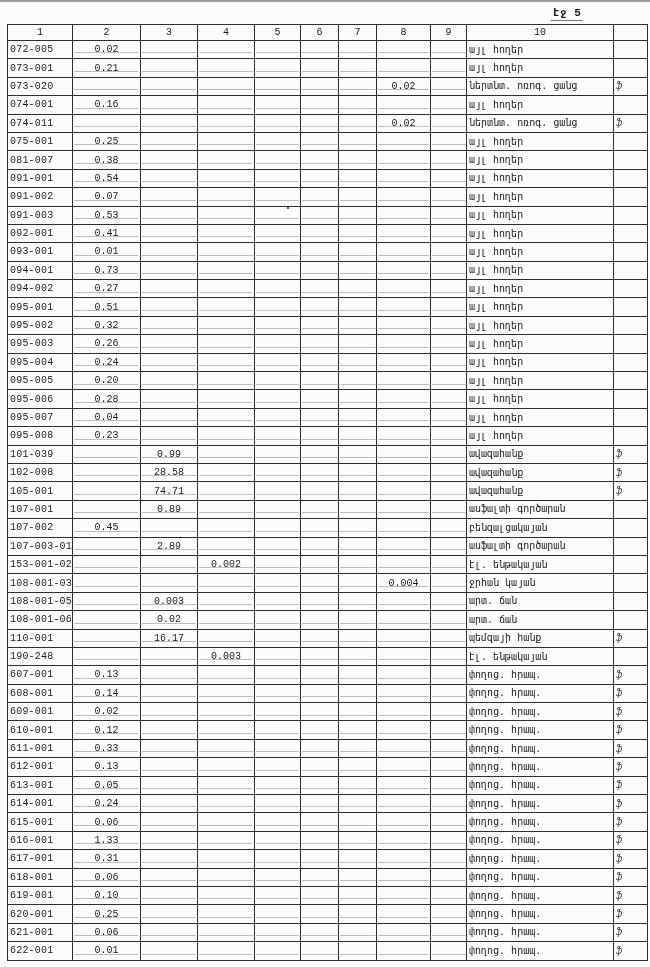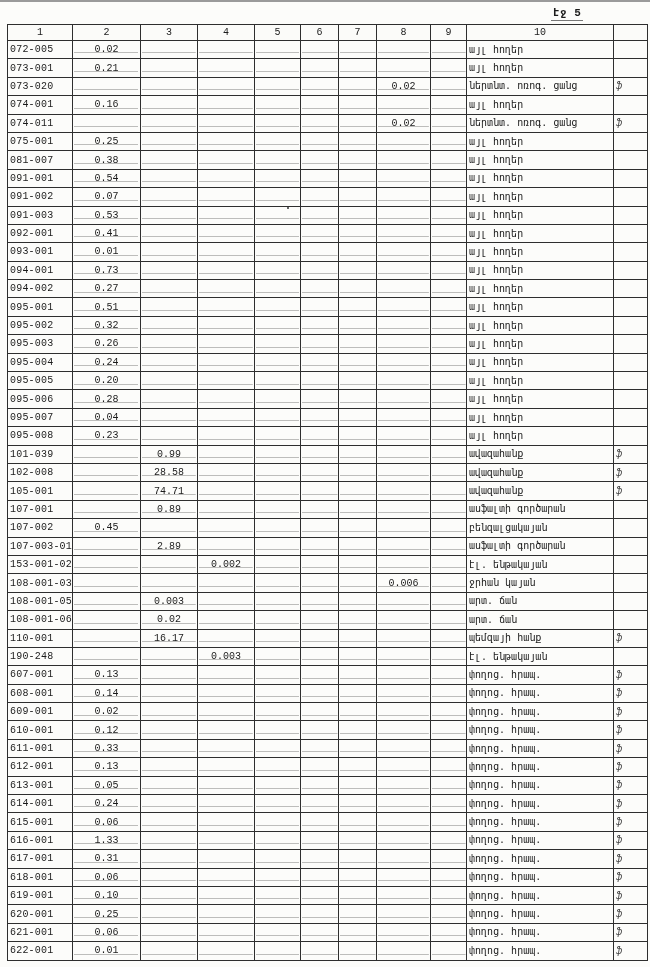--- a/index.html
+++ b/index.html
@@ -491,21 +491,21 @@
           <td class="mark-td"></td>
         </tr>
         <tr>
           <td class="code-cell">108-001-03</td>
           <td class="value-cell ruled"></td>
           <td class="value-cell ruled"></td>
           <td class="value-cell ruled"></td>
           <td class="value-cell ruled"></td>
           <td class="value-cell ruled"></td>
           <td class="value-cell ruled"></td>
-          <td class="value-cell ruled">0.006</td>
+          <td class="value-cell ruled">0.004</td>
           <td class="value-cell ruled"></td>
           <td class="label-cell">ջրհան կայան</td>
           <td class="mark-td"></td>
         </tr>
         <tr>
           <td class="code-cell">108-001-05</td>
           <td class="value-cell ruled"></td>
           <td class="value-cell ruled">0.003</td>
           <td class="value-cell ruled"></td>
           <td class="value-cell ruled"></td>

